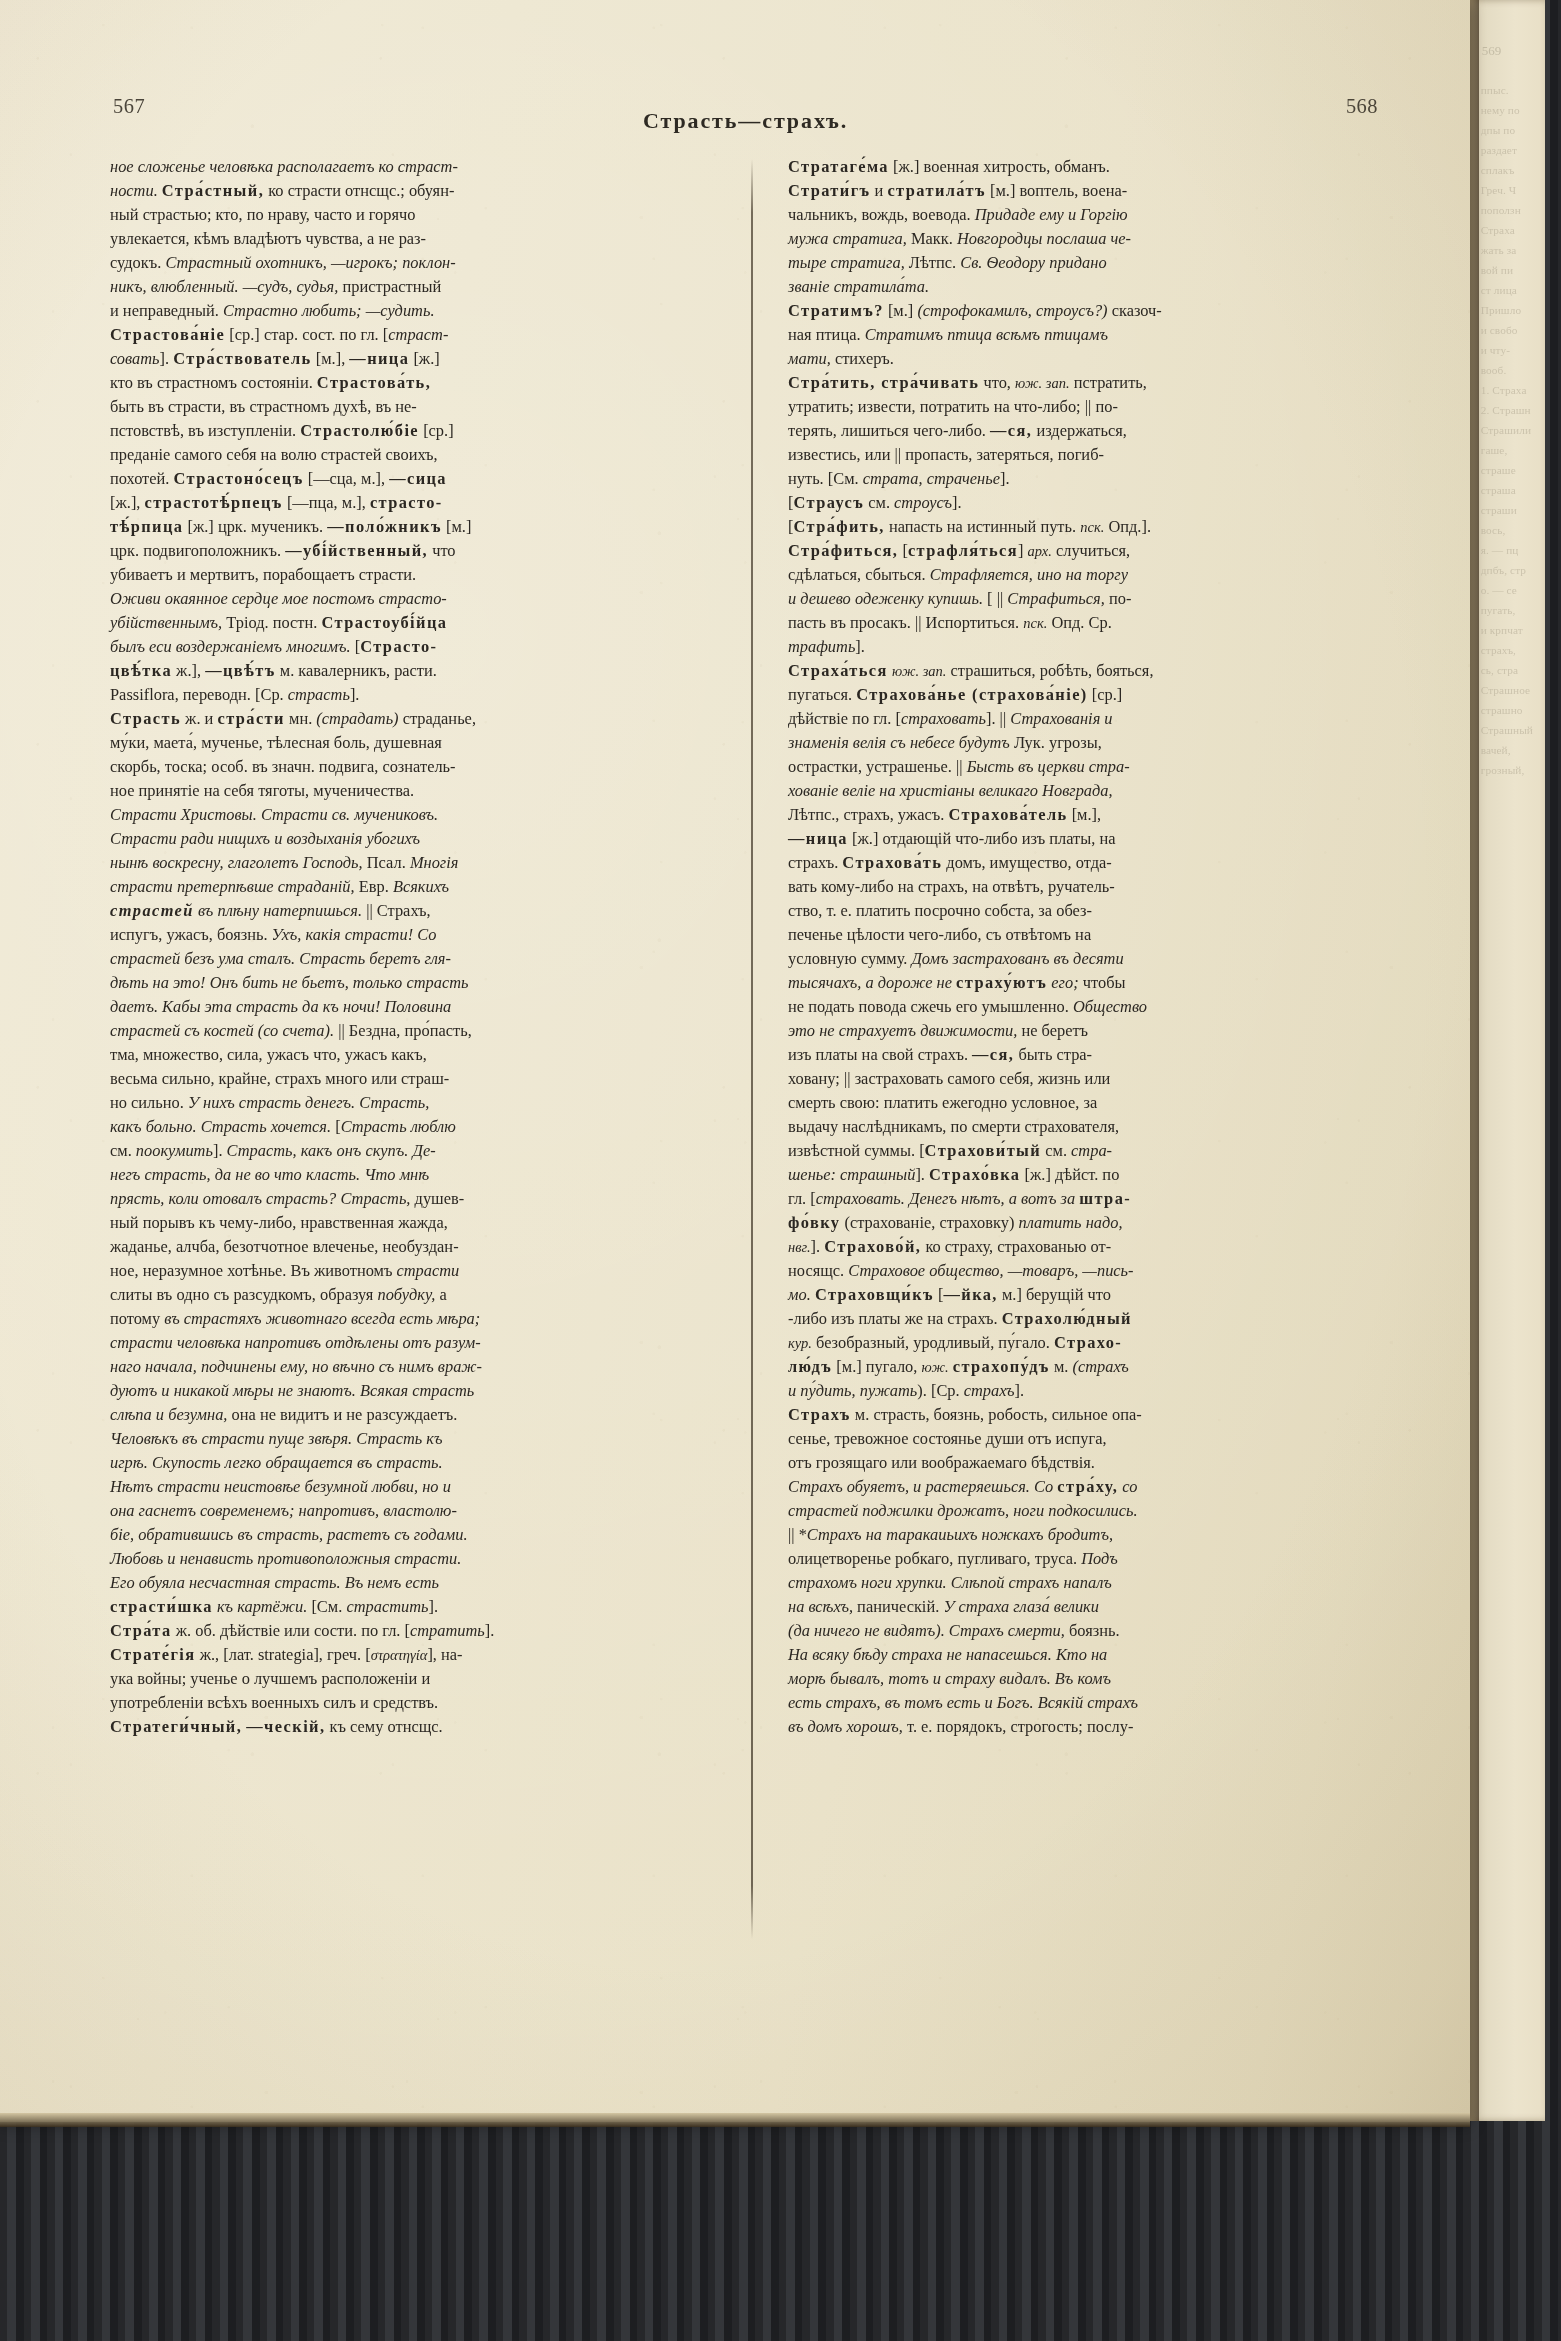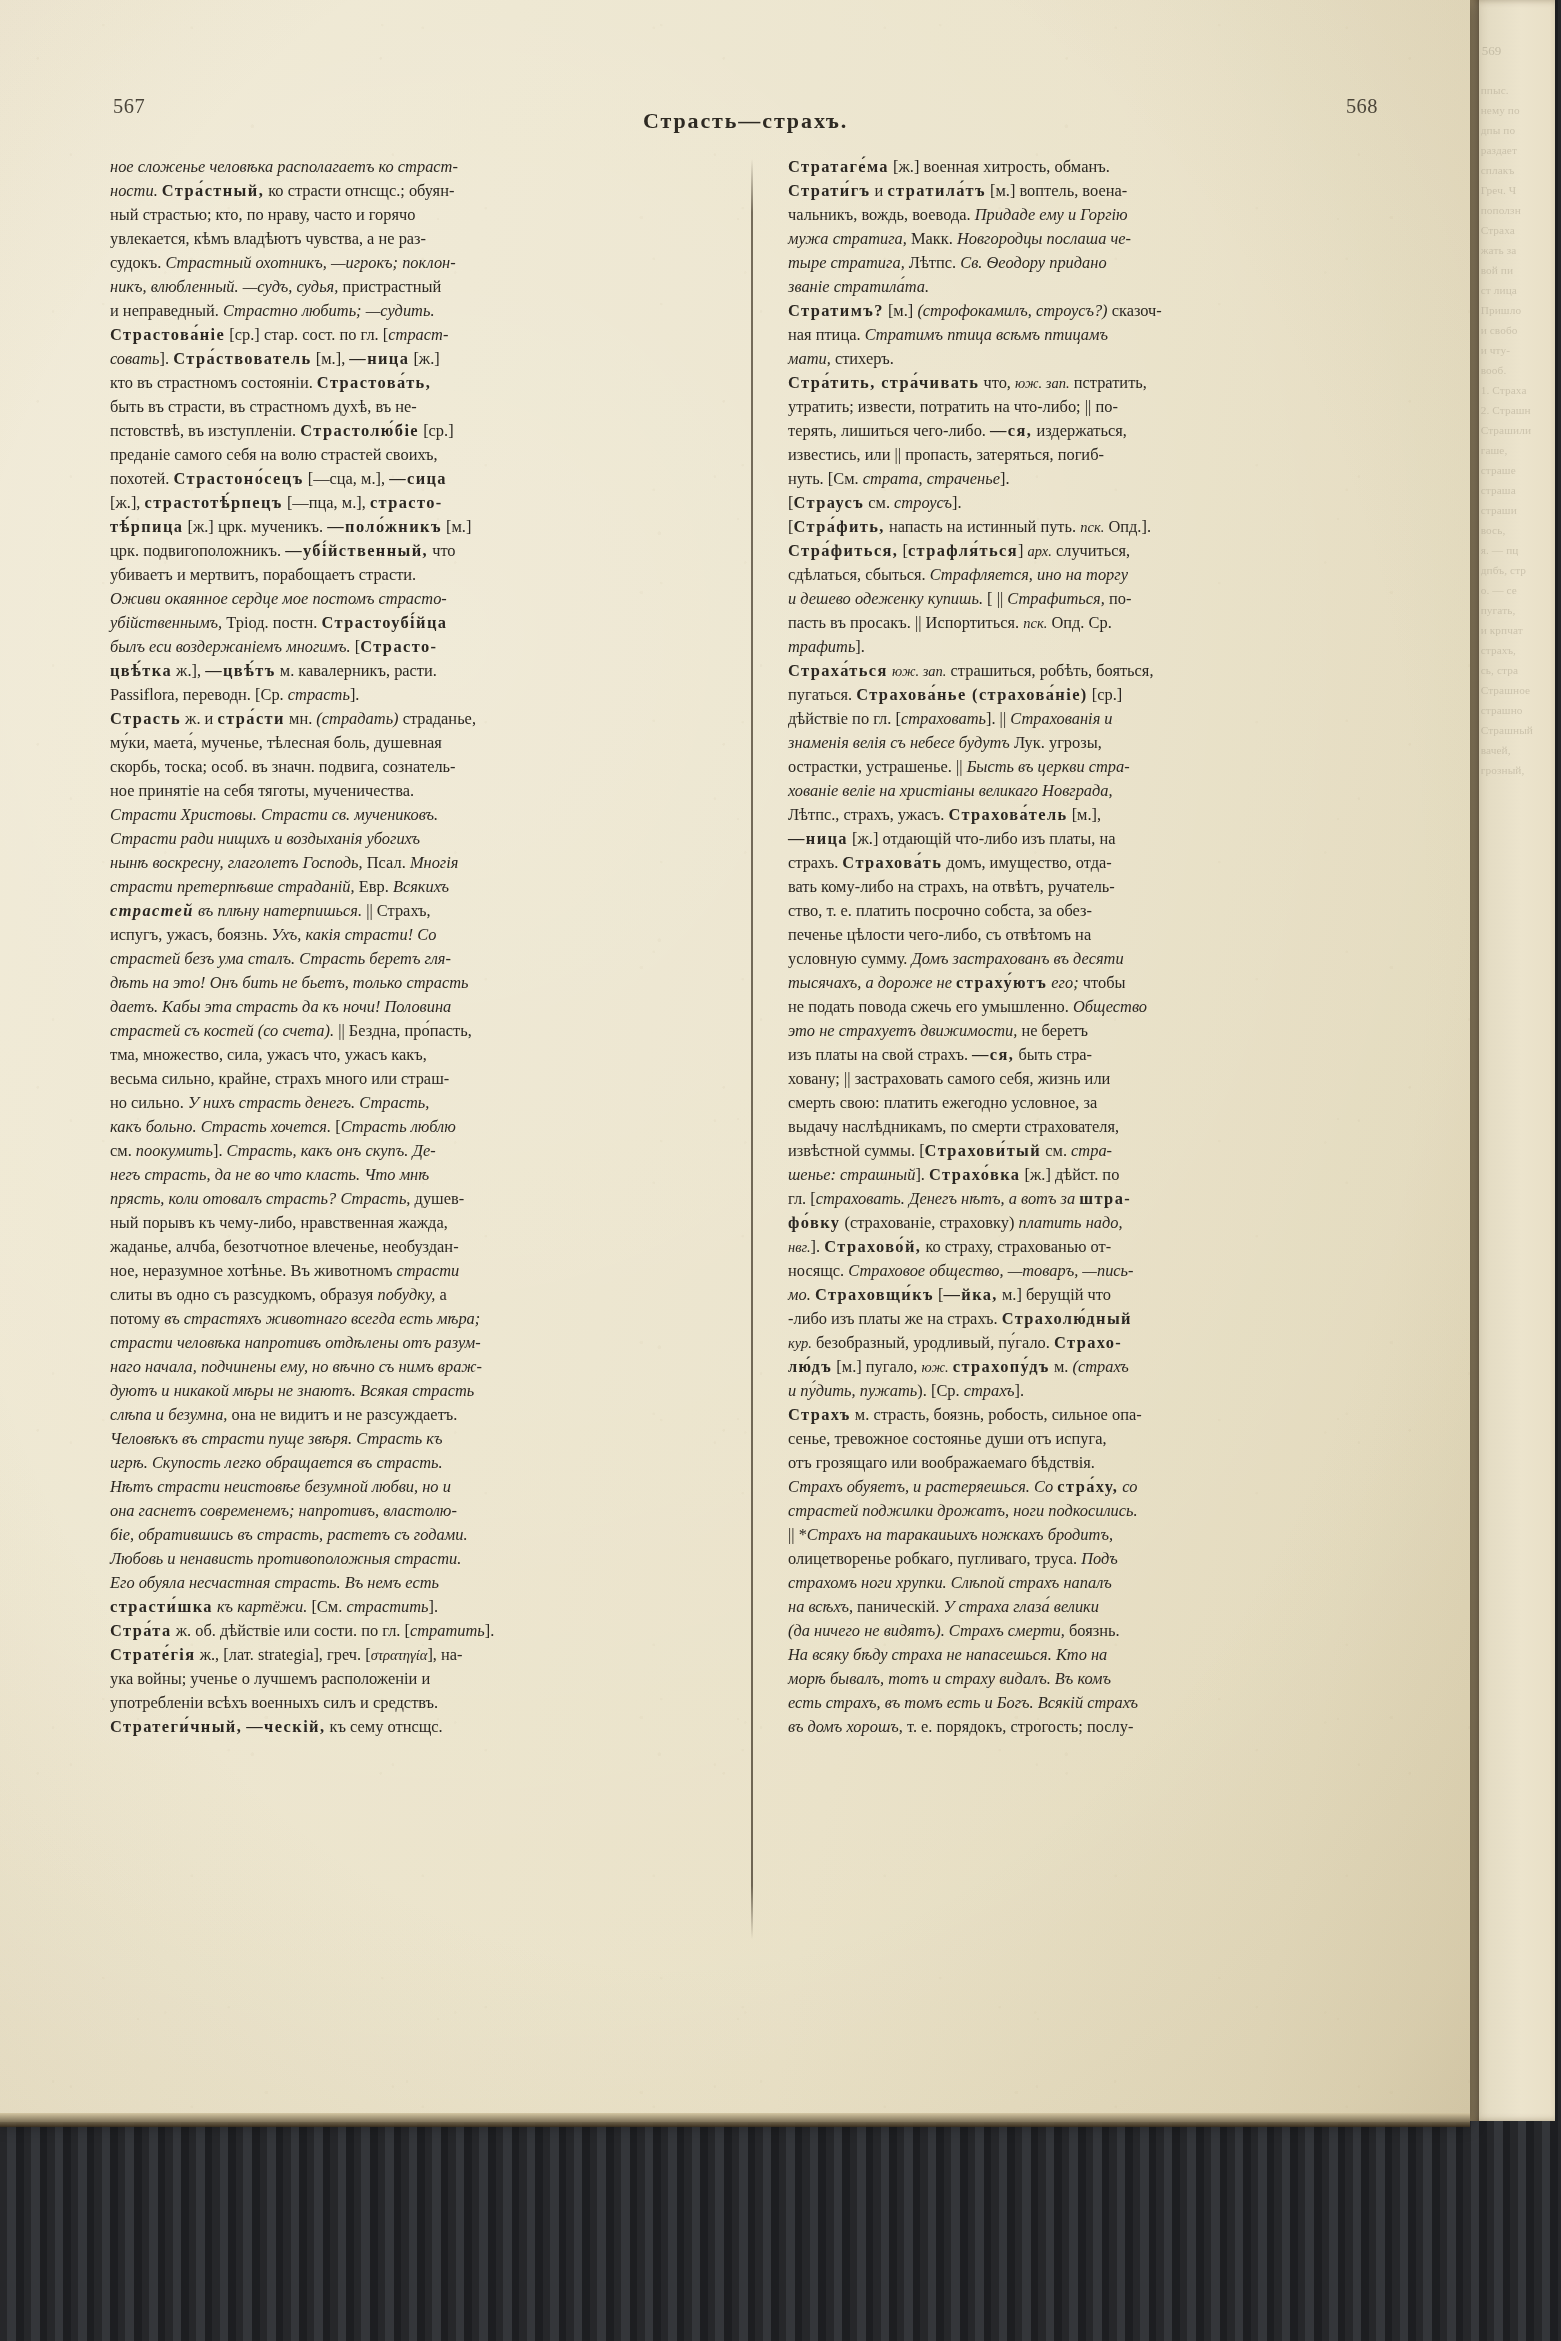--- a/index.html
+++ b/index.html
@@ -18,21 +18,21 @@
         #34363a 7.5px,#34363a 16px,
         #1d1e21 16px,#1d1e21 23.6px),
       repeating-linear-gradient(0deg,
         rgba(0,0,0,.35) 0px, rgba(0,0,0,.35) 14px,
         rgba(255,255,255,.05) 14px, rgba(255,255,255,.05) 28px),
       #24252a;
   }
 
   
   #next-page{
-    position:absolute;left:1470px;top:0;width:85px;height:2121px;
+    position:absolute;left:1470px;top:0;width:75px;height:2121px;
     background:linear-gradient(90deg,#d9cfb4 0%,#e4dcc4 22%,#ece4cd 60%,#e8dfc6 100%);
     box-shadow:inset 3.2px 0 7.5px rgba(90,70,40,.40);
     overflow:hidden;
   }
   #next-page .ghost-col{
     position:absolute;left:10.7px;top:80px;width:102px;
     color:#b9b09a;opacity:.62;font-size:11.3px;line-height:20px;
     letter-spacing:0.1px;white-space:nowrap;overflow:hidden;
     text-align:left;filter:blur(0.4px);
   }

